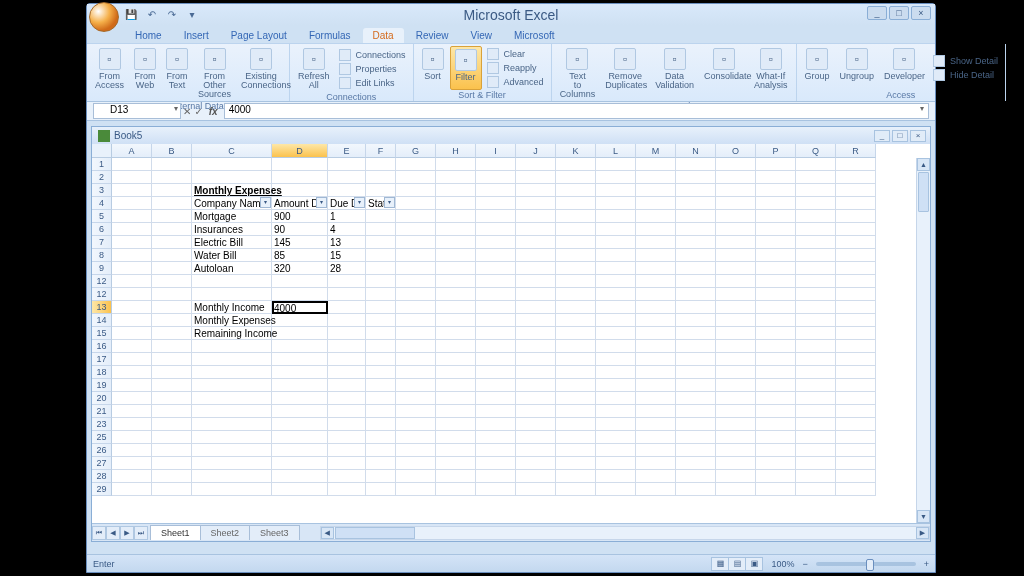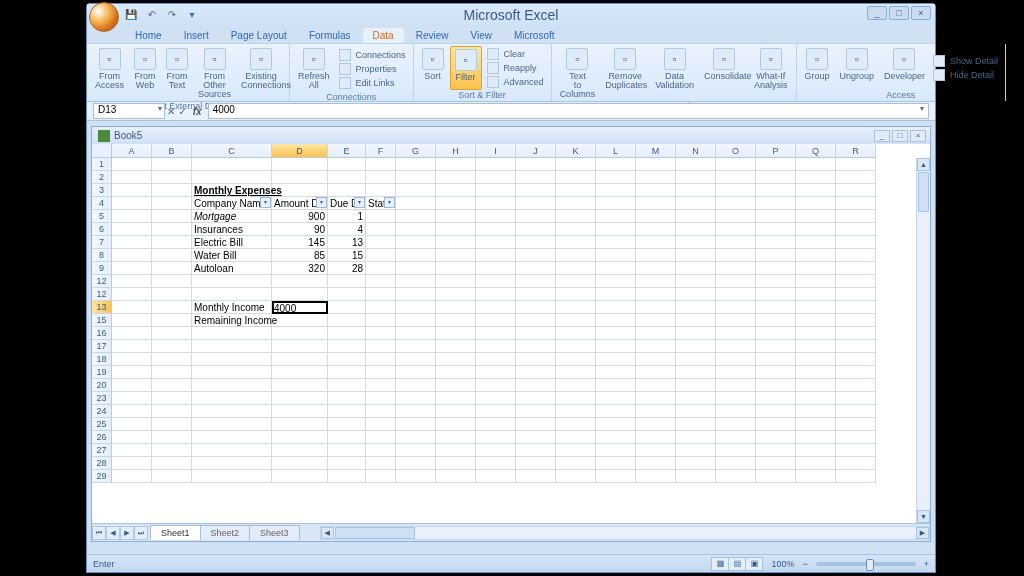--- a/index.html
+++ b/index.html
@@ -19,21 +19,21 @@
 .rgroup { border-right: 1px solid #bcd4ee; padding: 2px 4px 0 4px; display:flex; flex-direction:column; justify-content: space-between; }
 .rgroup-body { display:flex; gap:2px; flex:1; }
 .rgroup-label { font-size:9px; color:#5878a5; text-align:center; padding-bottom:1px; }
 .rbtn { display:flex; flex-direction:column; align-items:center; justify-content:flex-start; padding: 2px 4px; font-size:9px; color:#4a6587; cursor:pointer; gap:2px; }
 .rbtn-lg .ricon { width:22px; height:22px; background:#e0ebf8; border:1px solid #b0c8e2; border-radius:2px; display:flex; align-items:center; justify-content:center; font-size:12px; }
 .rbtn-sm { flex-direction: row; font-size:9px; padding:1px 3px; white-space:nowrap; }
 .rbtn-sm .ricon { width:12px; height:12px; background:#e0ebf8; border:1px solid #b0c8e2; margin-right:3px; font-size:8px; display:flex; align-items:center; justify-content:center;}
 .rstack { display:flex; flex-direction:column; justify-content:center; }
 .rbtn.active { background: linear-gradient(#fde7a8,#fbc24d); border:1px solid #d9a23a; border-radius:2px; }
 .namebox-bar { height:19px; background:#e8f1fb; border-bottom:1px solid #a8c3e0; display:flex; align-items:center; padding: 0 6px; gap:2px; }
-.namebox { width:72px; height:16px; background:#fff; border:1px solid #a8bed8; font-size:10px; padding:0 4px; position:relative; }
+.namebox { width:88px; height:16px; background:#fff; border:1px solid #a8bed8; font-size:10px; padding:0 16px; position:relative; }
 .namebox::after { content:"▾"; position:absolute; right:2px; font-size:8px; color:#666; }
 .fx-btns { display:flex; gap:3px; font-size:10px; color:#666; }
 .fx { font-style:italic; font-weight:bold; font-size:10px; color:#555; margin:0 4px; }
 .formula-bar { flex:1; height:16px; background:#fff; border:1px solid #a8bed8; font-size:10px; padding:0 4px; }
 .formula-bar::after { content:"▾"; float:right; font-size:8px; color:#666; }
 
 .workbook { position:absolute; top:122px; left:4px; right:4px; height:416px; background:#fff; border:1px solid #8aaed6; }
 .wb-title { height:17px; background: linear-gradient(#e8f1fb,#cfe0f5); display:flex; align-items:center; font-size:10px; color:#3a5a85; padding-left:6px; position:relative; }
 .wb-title .bookicon { width:12px; height:12px; background:#4a8a3a; margin-right:4px; }
 .wb-ctrl { position:absolute; right:4px; display:flex; gap:2px; }
@@ -43,21 +43,21 @@
 .colheads { display:flex; height:14px; }
 .corner { width:20px; height:14px; background:#e8f1fb; border-right:1px solid #b8cce2; border-bottom:1px solid #b8cce2; }
 .colhead { height:14px; background:linear-gradient(#f2f7fd,#e4eefa); border-right:1px solid #c6d6ea; border-bottom:1px solid #b8cce2; font-size:9px; text-align:center; color:#3a5a85; line-height:14px; }
 .colhead.sel { background: linear-gradient(#fde7a8,#fbc24d); }
 .rows { }
 .row { display:flex; height:13px; }
 .rowhead { width:20px; background:linear-gradient(90deg,#f2f7fd,#e4eefa); border-right:1px solid #b8cce2; border-bottom:1px solid #c6d6ea; font-size:9px; text-align:center; color:#3a5a85; line-height:13px; }
 .rowhead.sel { background: linear-gradient(90deg,#fde7a8,#fbc24d); }
 .cell { border-right:1px solid #d1dceb; border-bottom:1px solid #d1dceb; font-size:10px; line-height:13px; padding:0 2px; overflow:visible; white-space:nowrap; position:relative; }
 .cell.sel { border:2px solid #000; padding:0; line-height:11px; }
-.cell.rj { text-align:right; }
+.cell.rj { }
 .cell.hdr { font-weight:bold; text-decoration:underline; text-align:center; }
 .filterbtn { position:absolute; right:0; top:0; width:11px; height:11px; background:#e8f1fb; border:1px solid #a0b8d4; font-size:6px; display:flex; align-items:center; justify-content:center; color:#3a5a85; }
 .vscroll { position:absolute; right:0; top:14px; bottom:0; width:14px; background:#e8f1fb; border-left:1px solid #c6d6ea;}
 .vscroll .thumb { position:absolute; top:14px; left:1px; right:1px; height:40px; background:#cfe0f5; border:1px solid #a8c3e0; border-radius:1px;}
 .vscroll .arr { height:13px; background:#d8e6f6; border:1px solid #a8c3e0; display:flex; align-items:center; justify-content:center; font-size:7px; color:#3a5a85;}
 
 .sheettabs { position:absolute; bottom:0; left:0; right:0; height:18px; background:#d8e6f6; display:flex; align-items:center; font-size:9px; border-top:1px solid #a8c3e0;}
 .stnav { display:flex; gap:0;}
 .stnav span { width:14px; height:14px; background:#e3edf9; border:1px solid #b0c8e2; display:flex; align-items:center; justify-content:center; font-size:7px; color:#3a5a85;}
 .sheettab { padding:2px 10px; background:#fff; border:1px solid #a8bed8; border-bottom:none; margin-left:-1px; color:#333;}
@@ -335,21 +335,21 @@
             <div class="cell" style="width: 40px;"></div>
             <div class="cell" style="width: 40px;"></div>
             <div class="cell" style="width: 40px;"></div>
             <div class="cell" style="width: 40px;"></div>
             <div class="cell" style="width: 40px;"></div>
           </div>
           <div class="row">
             <div class="rowhead">5</div>
             <div class="cell" style="width: 40px;"></div>
             <div class="cell" style="width: 40px;"></div>
-            <div class="cell" style="width: 80px; font-style: italic;">Mortgage</div>
+            <div class="cell" style="width: 80px;">Mortgage</div>
             <div class="cell rj" style="width: 56px;">900</div>
             <div class="cell rj" style="width: 38px;">1</div>
             <div class="cell" style="width: 30px;"></div>
             <div class="cell" style="width: 40px;"></div>
             <div class="cell" style="width: 40px;"></div>
             <div class="cell" style="width: 40px;"></div>
             <div class="cell" style="width: 40px;"></div>
             <div class="cell" style="width: 40px;"></div>
             <div class="cell" style="width: 40px;"></div>
             <div class="cell" style="width: 40px;"></div>
@@ -500,20 +500,41 @@
             <div class="cell" style="width: 40px;"></div>
             <div class="cell" style="width: 40px;"></div>
             <div class="cell" style="width: 40px;"></div>
             <div class="cell" style="width: 40px;"></div>
             <div class="cell" style="width: 40px;"></div>
             <div class="cell" style="width: 40px;"></div>
             <div class="cell" style="width: 40px;"></div>
             <div class="cell" style="width: 40px;"></div>
           </div>
           <div class="row">
+            <div class="rowhead">14</div>
+            <div class="cell" style="width: 40px;"></div>
+            <div class="cell" style="width: 40px;"></div>
+            <div class="cell" style="width: 80px;">Monthly Expenses</div>
+            <div class="cell" style="width: 56px;"></div>
+            <div class="cell" style="width: 38px;"></div>
+            <div class="cell" style="width: 30px;"></div>
+            <div class="cell" style="width: 40px;"></div>
+            <div class="cell" style="width: 40px;"></div>
+            <div class="cell" style="width: 40px;"></div>
+            <div class="cell" style="width: 40px;"></div>
+            <div class="cell" style="width: 40px;"></div>
+            <div class="cell" style="width: 40px;"></div>
+            <div class="cell" style="width: 40px;"></div>
+            <div class="cell" style="width: 40px;"></div>
+            <div class="cell" style="width: 40px;"></div>
+            <div class="cell" style="width: 40px;"></div>
+            <div class="cell" style="width: 40px;"></div>
+            <div class="cell" style="width: 40px;"></div>
+          </div>
+          <div class="row">
             <div class="rowhead">15</div>
             <div class="cell" style="width: 40px;"></div>
             <div class="cell" style="width: 40px;"></div>
             <div class="cell" style="width: 80px;">Remaining Income</div>
             <div class="cell" style="width: 56px;"></div>
             <div class="cell" style="width: 38px;"></div>
             <div class="cell" style="width: 30px;"></div>
             <div class="cell" style="width: 40px;"></div>
             <div class="cell" style="width: 40px;"></div>
             <div class="cell" style="width: 40px;"></div>
@@ -626,42 +647,42 @@
             <div class="cell" style="width: 40px;"></div>
             <div class="cell" style="width: 40px;"></div>
             <div class="cell" style="width: 40px;"></div>
             <div class="cell" style="width: 40px;"></div>
             <div class="cell" style="width: 40px;"></div>
             <div class="cell" style="width: 40px;"></div>
             <div class="cell" style="width: 40px;"></div>
             <div class="cell" style="width: 40px;"></div>
           </div>
           <div class="row">
+            <div class="rowhead">21</div>
+            <div class="cell" style="width: 40px;"></div>
+            <div class="cell" style="width: 40px;"></div>
+            <div class="cell" style="width: 80px;"></div>
+            <div class="cell" style="width: 56px;"></div>
+            <div class="cell" style="width: 38px;"></div>
+            <div class="cell" style="width: 30px;"></div>
+            <div class="cell" style="width: 40px;"></div>
+            <div class="cell" style="width: 40px;"></div>
+            <div class="cell" style="width: 40px;"></div>
+            <div class="cell" style="width: 40px;"></div>
+            <div class="cell" style="width: 40px;"></div>
+            <div class="cell" style="width: 40px;"></div>
+            <div class="cell" style="width: 40px;"></div>
+            <div class="cell" style="width: 40px;"></div>
+            <div class="cell" style="width: 40px;"></div>
+            <div class="cell" style="width: 40px;"></div>
+            <div class="cell" style="width: 40px;"></div>
+            <div class="cell" style="width: 40px;"></div>
+          </div>
+          <div class="row">
             <div class="rowhead">23</div>
-            <div class="cell" style="width: 40px;"></div>
-            <div class="cell" style="width: 40px;"></div>
-            <div class="cell" style="width: 80px;"></div>
-            <div class="cell" style="width: 56px;"></div>
-            <div class="cell" style="width: 38px;"></div>
-            <div class="cell" style="width: 30px;"></div>
-            <div class="cell" style="width: 40px;"></div>
-            <div class="cell" style="width: 40px;"></div>
-            <div class="cell" style="width: 40px;"></div>
-            <div class="cell" style="width: 40px;"></div>
-            <div class="cell" style="width: 40px;"></div>
-            <div class="cell" style="width: 40px;"></div>
-            <div class="cell" style="width: 40px;"></div>
-            <div class="cell" style="width: 40px;"></div>
-            <div class="cell" style="width: 40px;"></div>
-            <div class="cell" style="width: 40px;"></div>
-            <div class="cell" style="width: 40px;"></div>
-            <div class="cell" style="width: 40px;"></div>
-          </div>
-          <div class="row">
-            <div class="rowhead">24</div>
             <div class="cell" style="width: 40px;"></div>
             <div class="cell" style="width: 40px;"></div>
             <div class="cell" style="width: 80px;"></div>
             <div class="cell" style="width: 56px;"></div>
             <div class="cell" style="width: 38px;"></div>
             <div class="cell" style="width: 30px;"></div>
             <div class="cell" style="width: 40px;"></div>
             <div class="cell" style="width: 40px;"></div>
             <div class="cell" style="width: 40px;"></div>
             <div class="cell" style="width: 40px;"></div>

